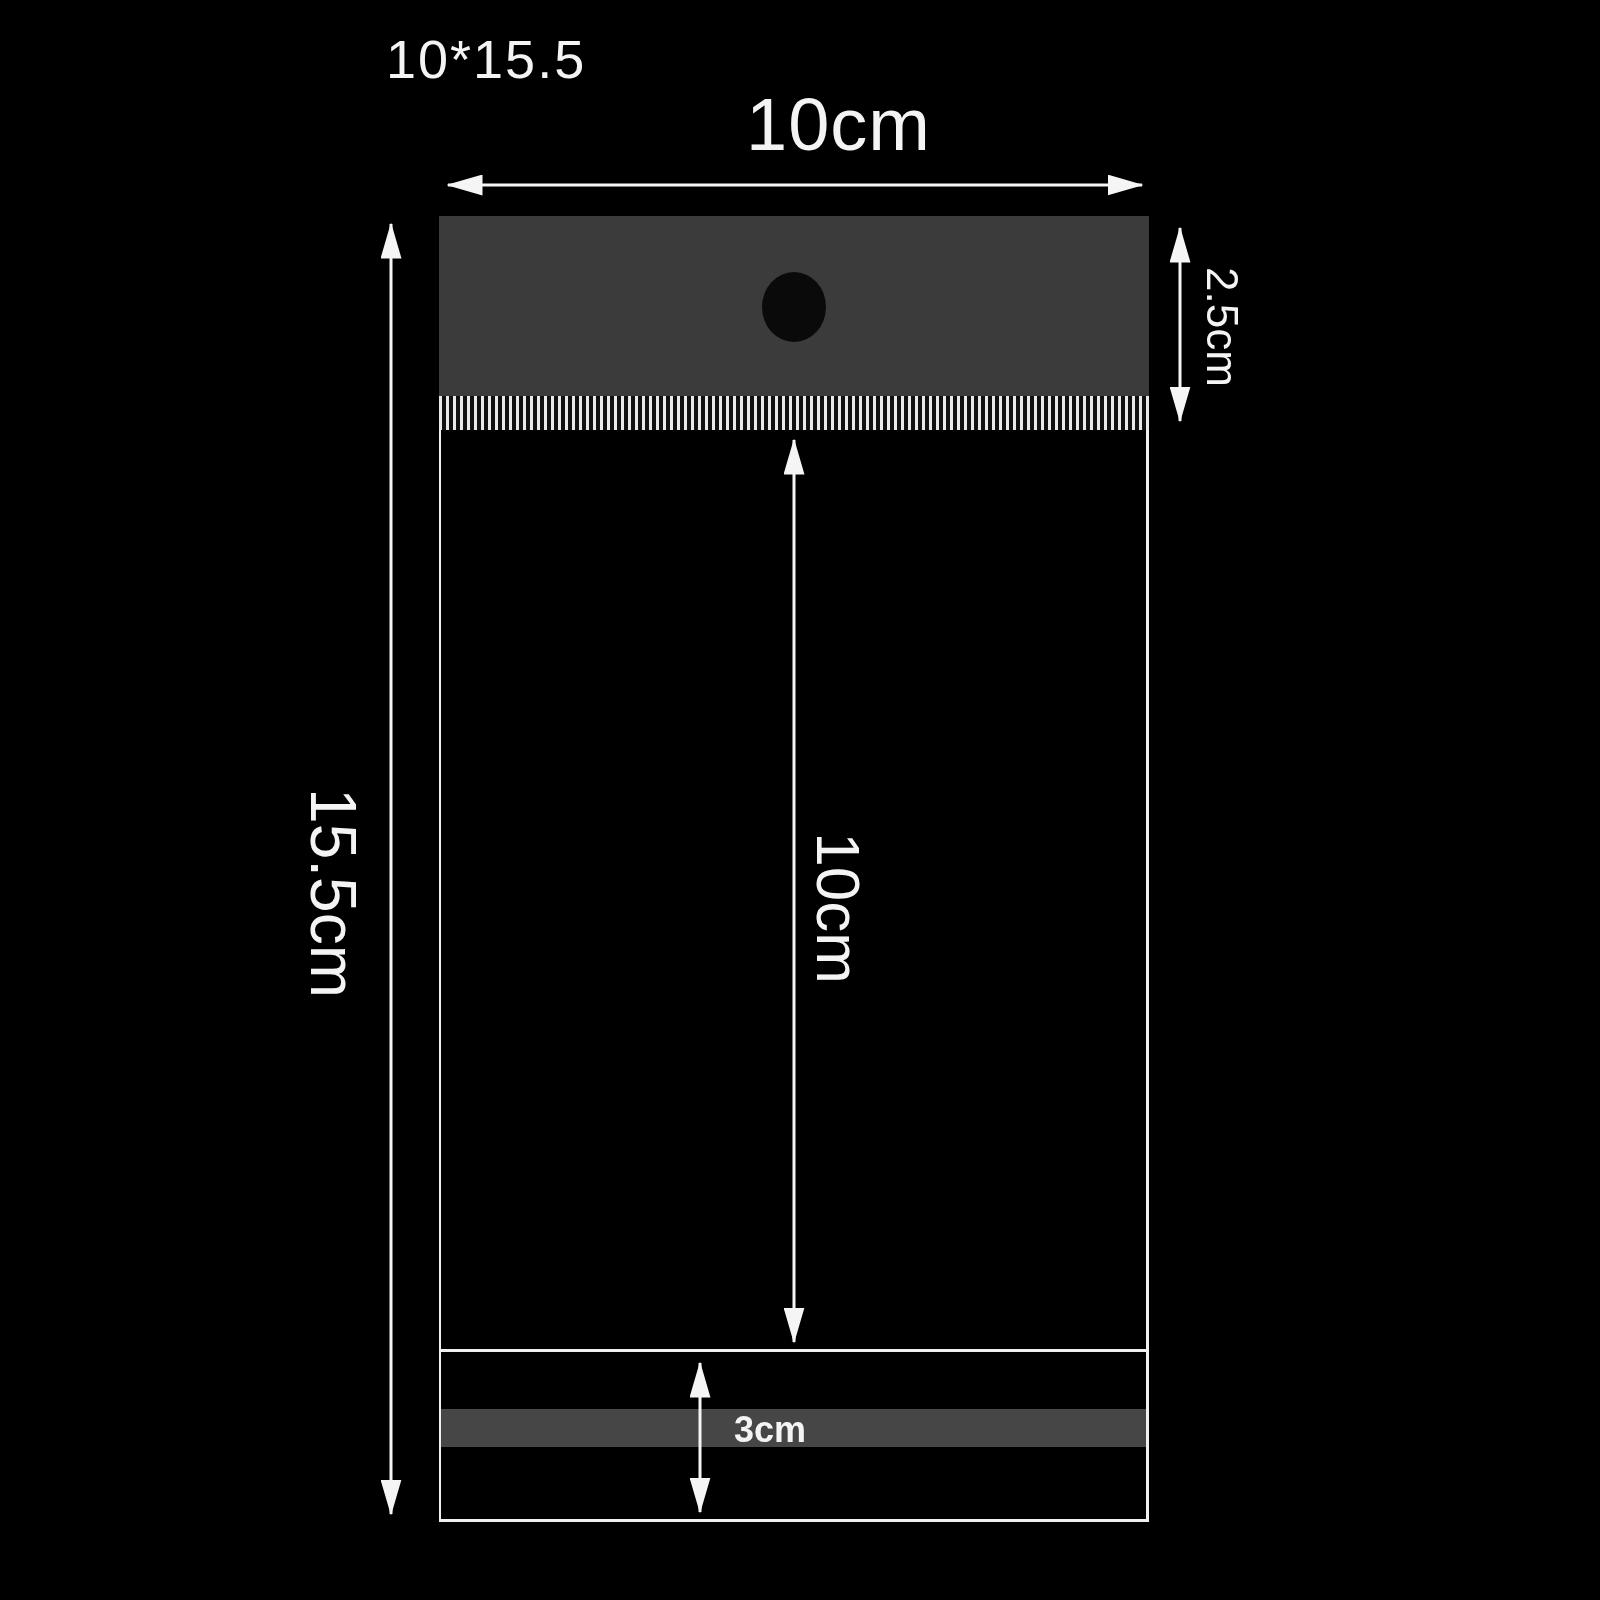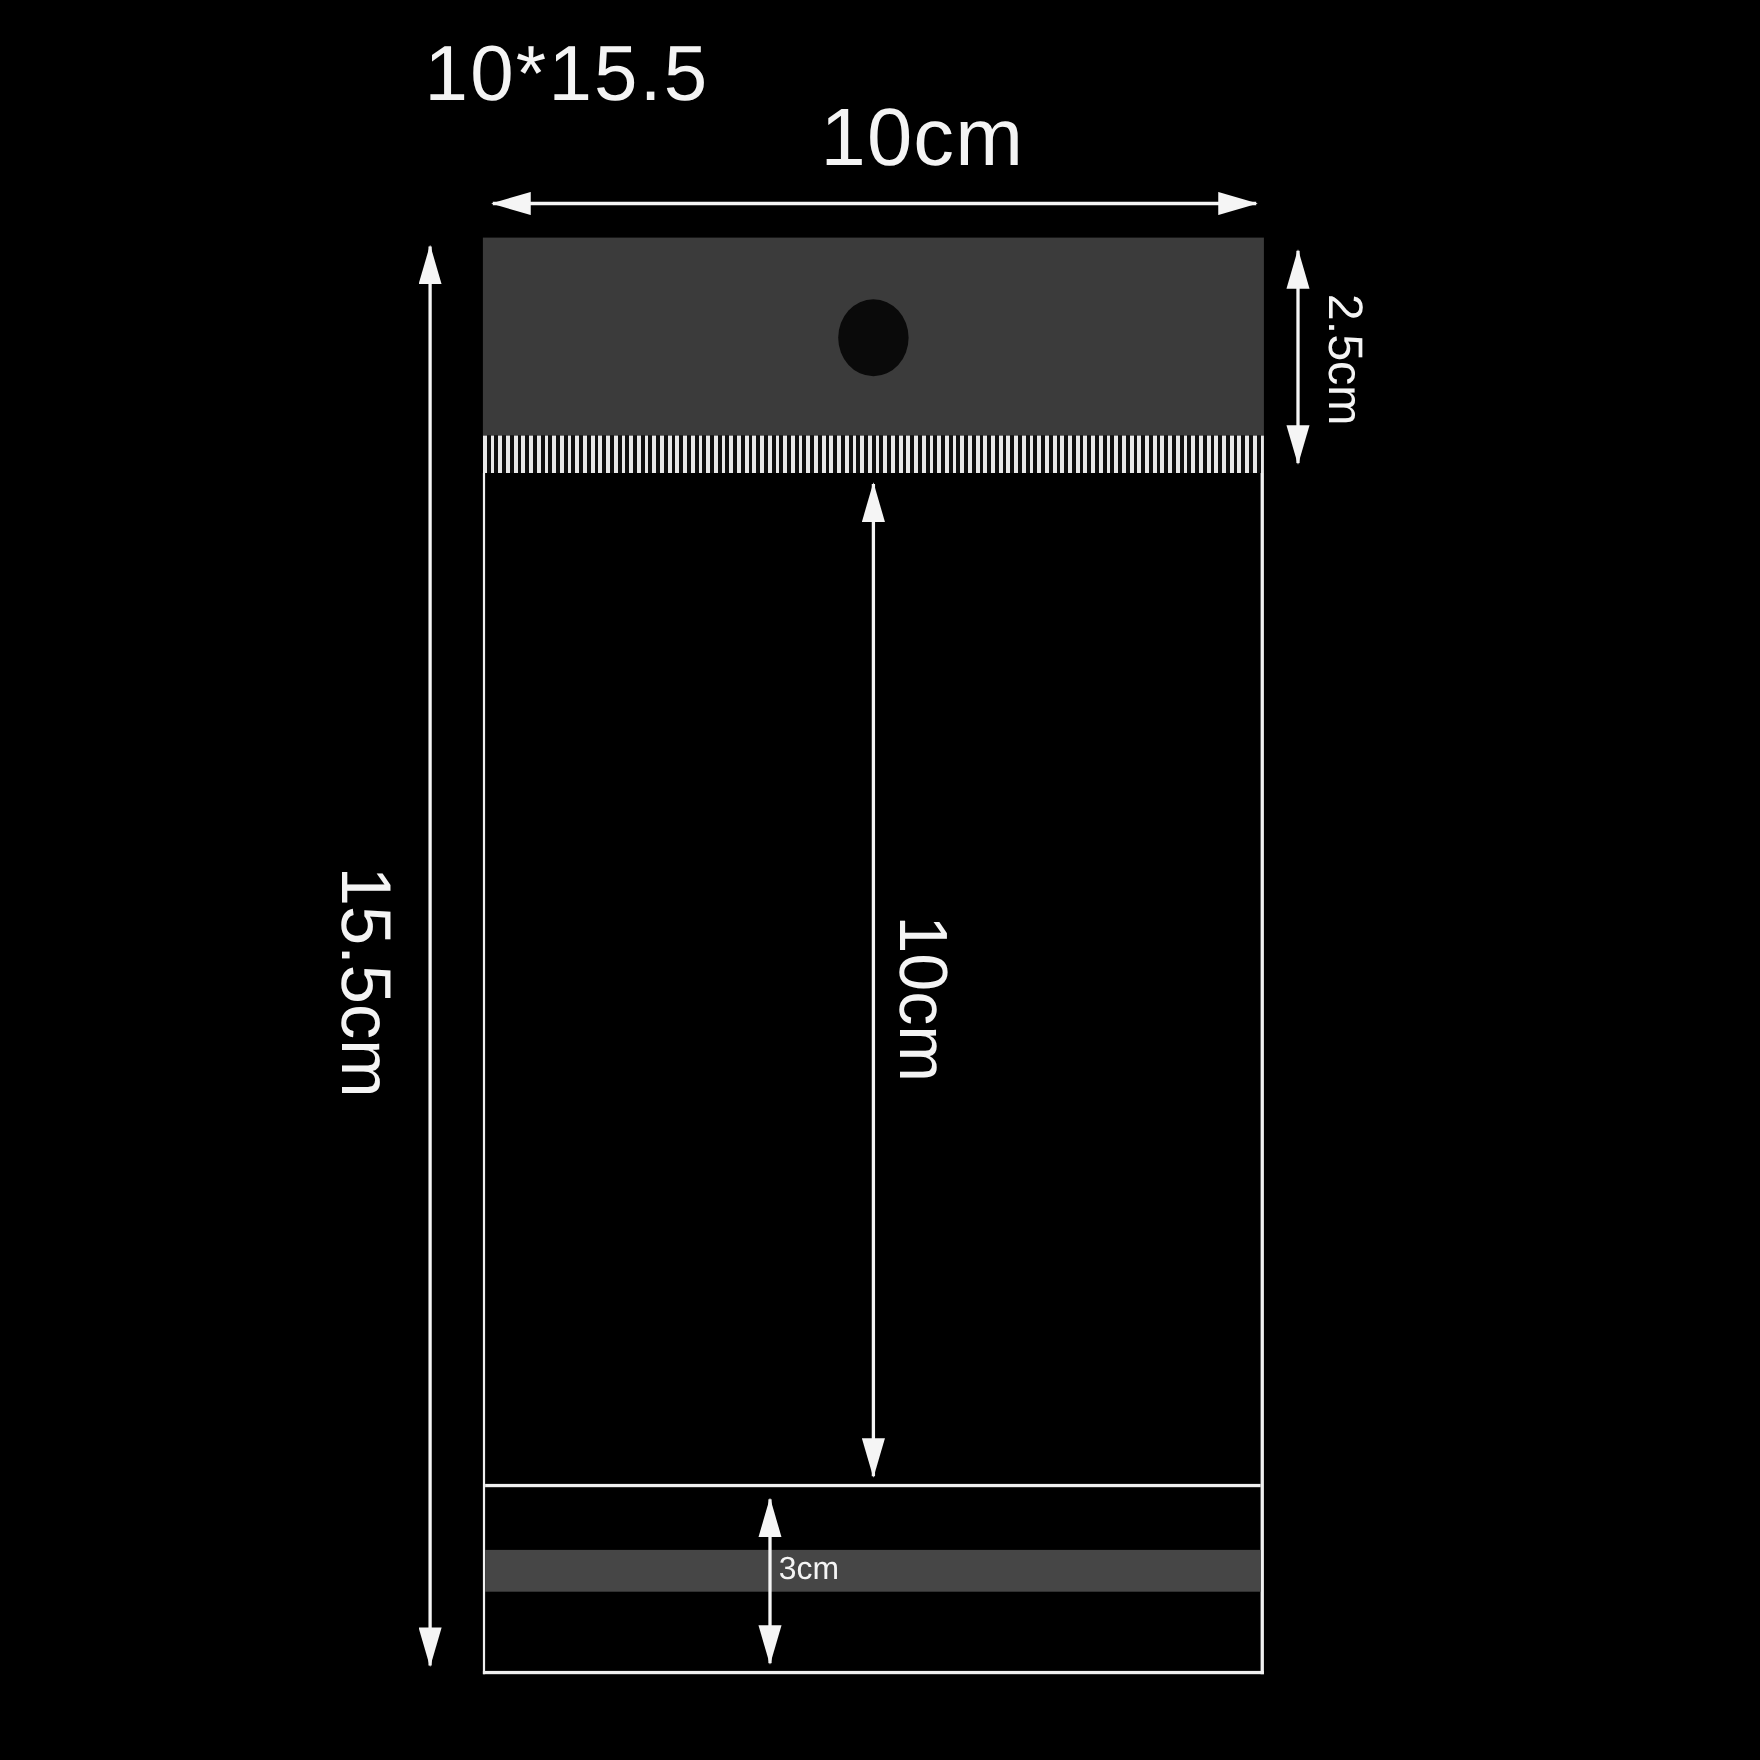--- a/index.html
+++ b/index.html
@@ -17,27 +17,27 @@
   html,body{background:#000;}
   #canvas{
     position:relative;
     width:1600px;height:1600px;
     background:var(--bg);
     overflow:hidden;
     font-family:"Liberation Sans","DejaVu Sans",sans-serif;
     color:var(--text);
   }
   .lbl{position:absolute;line-height:1;white-space:nowrap;color:var(--text);}
-  #size-code{left:386px;top:32px;font-size:71px;letter-spacing:2px;}
+  #size-code{left:386px;top:32px;font-size:54px;letter-spacing:2px;}
   #width-label{left:746px;top:88px;font-size:74px;letter-spacing:1px;}
   .rot{transform:translate(-50%,-50%) rotate(90deg);transform-origin:center;}
   #total-height-label{left:333px;top:893px;font-size:64px;}
   #body-height-label{left:838px;top:908px;font-size:62px;}
   #header-height-label{left:1222px;top:327px;font-size:44px;}
-  #flap-height-label{left:708px;top:1412px;font-size:29px;z-index:5;}
+  #flap-height-label{left:734px;top:1412px;font-size:36px;z-index:5;font-weight:bold;}
   
   #bag{position:absolute;left:439px;top:216px;width:710px;height:1306px;}
   #bag-header{position:absolute;left:0;top:0;width:100%;height:180px;background:var(--header_fill);}
   #hang-hole{position:absolute;left:50%;top:56px;width:64px;height:70px;margin-left:-32px;border-radius:50%;background:var(--hole_fill);}
   #adhesive-strip{position:absolute;left:0;top:180px;width:100%;height:34px;
     background:repeating-linear-gradient(90deg,var(--stripe) 0 3.5px,var(--stripe_gap) 3.5px 7px);}
   #bag-body{position:absolute;left:0;top:214px;width:100%;height:1092px;
     border-left:2px solid var(--outline);border-right:3px solid var(--outline);border-bottom:3px solid var(--outline);}
   #seal-divider{position:absolute;left:0;top:919px;width:100%;height:3px;background:var(--outline);}
   #adhesive-band{position:absolute;left:0;top:979px;width:100%;height:38px;background:var(--band_fill);}

